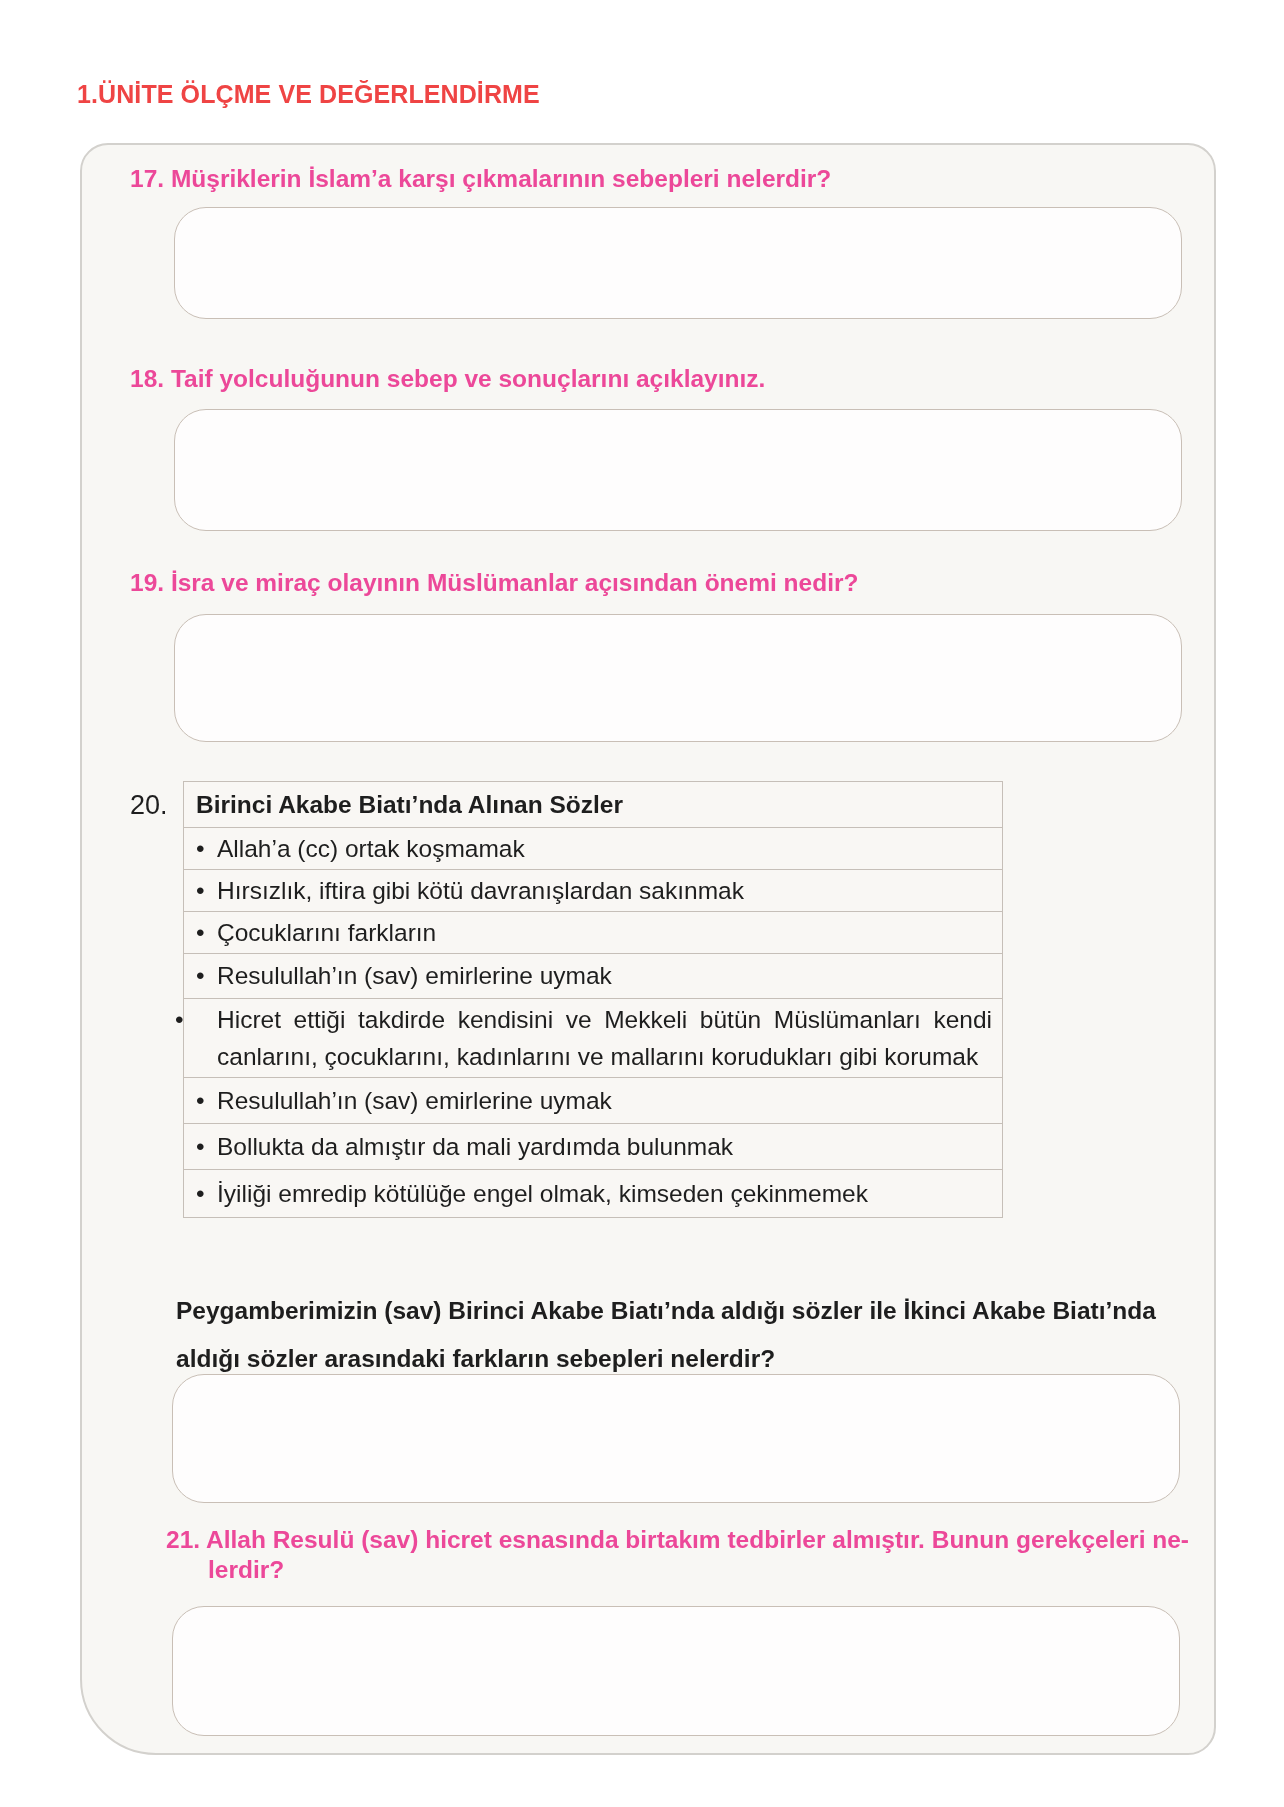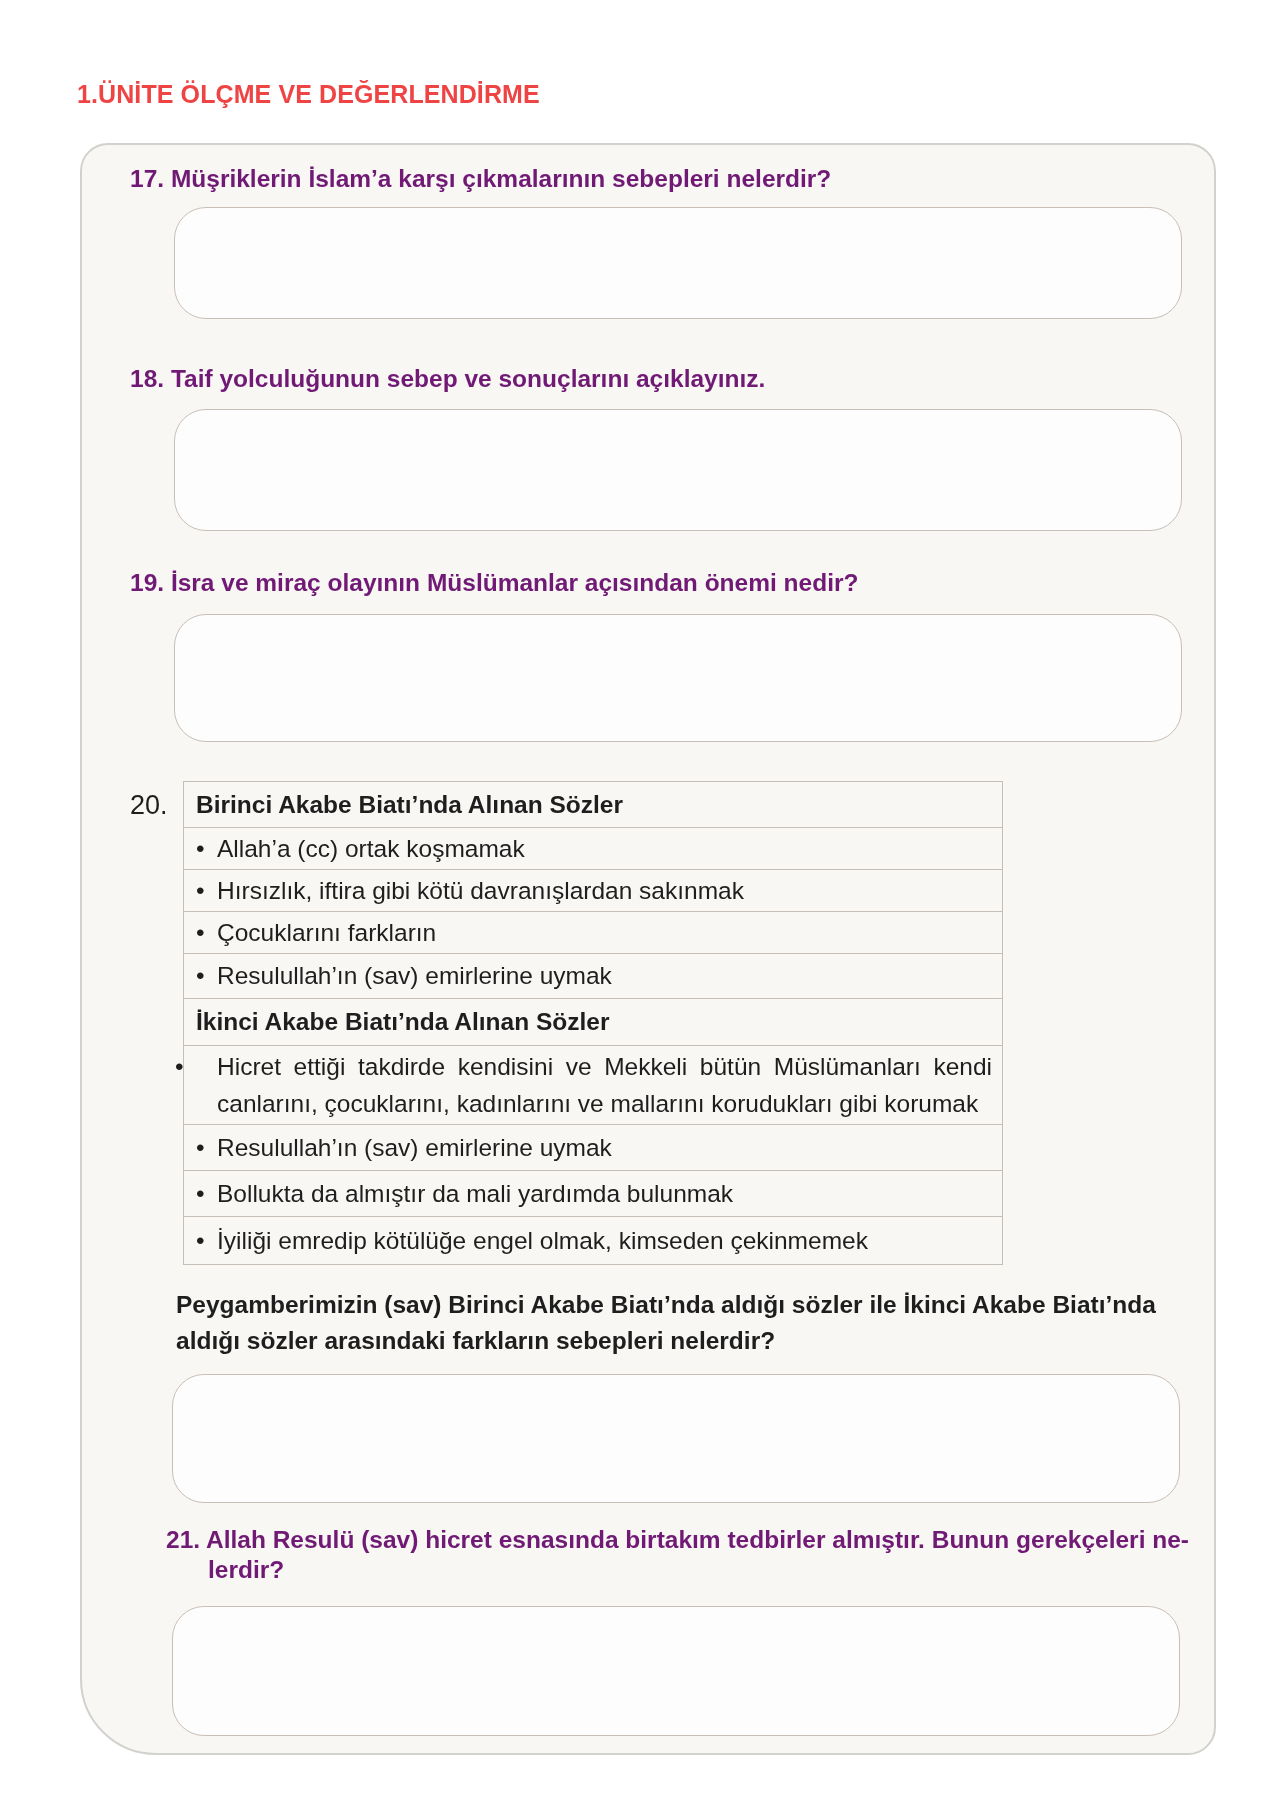--- a/index.html
+++ b/index.html
@@ -4,34 +4,34 @@
   <style>
     html, body { margin: 0; padding: 0; background: #ffffff; }
     body { width: 1284px; height: 1807px; position: relative; overflow: hidden;
            font-family: "Liberation Sans", "DejaVu Sans", sans-serif; color: #1e1e1e; }
     .unit-title { position: absolute; left: 77px; top: 80px; font-size: 25px; font-weight: bold;
                   color: #ef4444; letter-spacing: 0.1px; }
     .panel { position: absolute; left: 80px; top: 143px; width: 1136px; height: 1612px;
              background: #f8f7f4; border: 2px solid #d3d1cd; border-radius: 28px 28px 28px 76px;
              box-sizing: border-box; }
     .panel::after { content: ""; }
-    .q { position: absolute; font-size: 24.5px; font-weight: bold; color: #701a75; line-height: 33px; }
+    .q { position: absolute; font-size: 24.5px; font-weight: bold; color: #ec4899; line-height: 33px; }
     .answer { position: absolute; background: #fefdfd; border: 1.5px solid #c9bfb6;
               border-radius: 32px; box-sizing: border-box; }
     .num20 { position: absolute; left: 130px; top: 790px; font-size: 27px; font-weight: normal; }
     table.akabe { position: absolute; left: 183px; top: 781px; width: 820px; border-collapse: collapse;
                   font-size: 24.5px; background: #f9f7f4; }
     table.akabe td { border: 1.5px solid #c6bfb8; padding: 0 10px 0 12px; vertical-align: middle; }
     table.akabe td.head { font-weight: bold; height: 45px; }
     table.akabe td.item { height: 41px; }
     table.akabe td.item.multi { height: 78px; line-height: 37px; text-align: justify; }
     .bul { display: inline-block; width: 21px; }
     .multi .wrap { display: block; padding-left: 21px; text-indent: -21px; }
     .q20b { position: absolute; left: 176px; top: 1287px; width: 1000px; font-size: 24.5px;
-            font-weight: bold; line-height: 36px; }
+            font-weight: bold; line-height: 48px; }
   </style>
 </head>
 <body>
 
 <div class="unit-title">1.ÜNİTE ÖLÇME VE DEĞERLENDİRME</div>
 
 <div class="panel"></div>
 
 <div class="q" style="left:130px; top:162px;">
   <span>17.</span>
@@ -63,23 +63,20 @@
     <tr>
         <td class="item"><span class="bul">•</span><span>Hırsızlık, iftira gibi kötü davranışlardan sakınmak</span></td>
       </tr>
     <tr>
         <td class="item"><span class="bul">•</span><span>Çocuklarını farkların</span></td>
       </tr>
     <tr>
         <td class="item" style="height:44px"><span class="bul">•</span><span>Resulullah’ın (sav) emirlerine uymak</span></td>
       </tr>
     <tr>
-        <td class="head" style="height:46px">İkinci Akabe Biatı’nda Alınan Sözler</td>
-      </tr>
-    <tr>
         <td class="item multi">
           <span class="wrap"><span class="bul">•</span><span>Hicret ettiği takdirde kendisini ve Mekkeli bütün Müslümanları kendi canlarını, çocuklarını, kadınlarını ve mallarını korudukları gibi korumak</span></span>
         </td>
       </tr>
     <tr>
         <td class="item" style="height:45px"><span class="bul">•</span><span>Resulullah’ın (sav) emirlerine uymak</span></td>
       </tr>
     <tr>
         <td class="item" style="height:45px"><span class="bul">•</span><span>Bollukta da almıştır da mali yardımda bulunmak</span></td>
       </tr>

